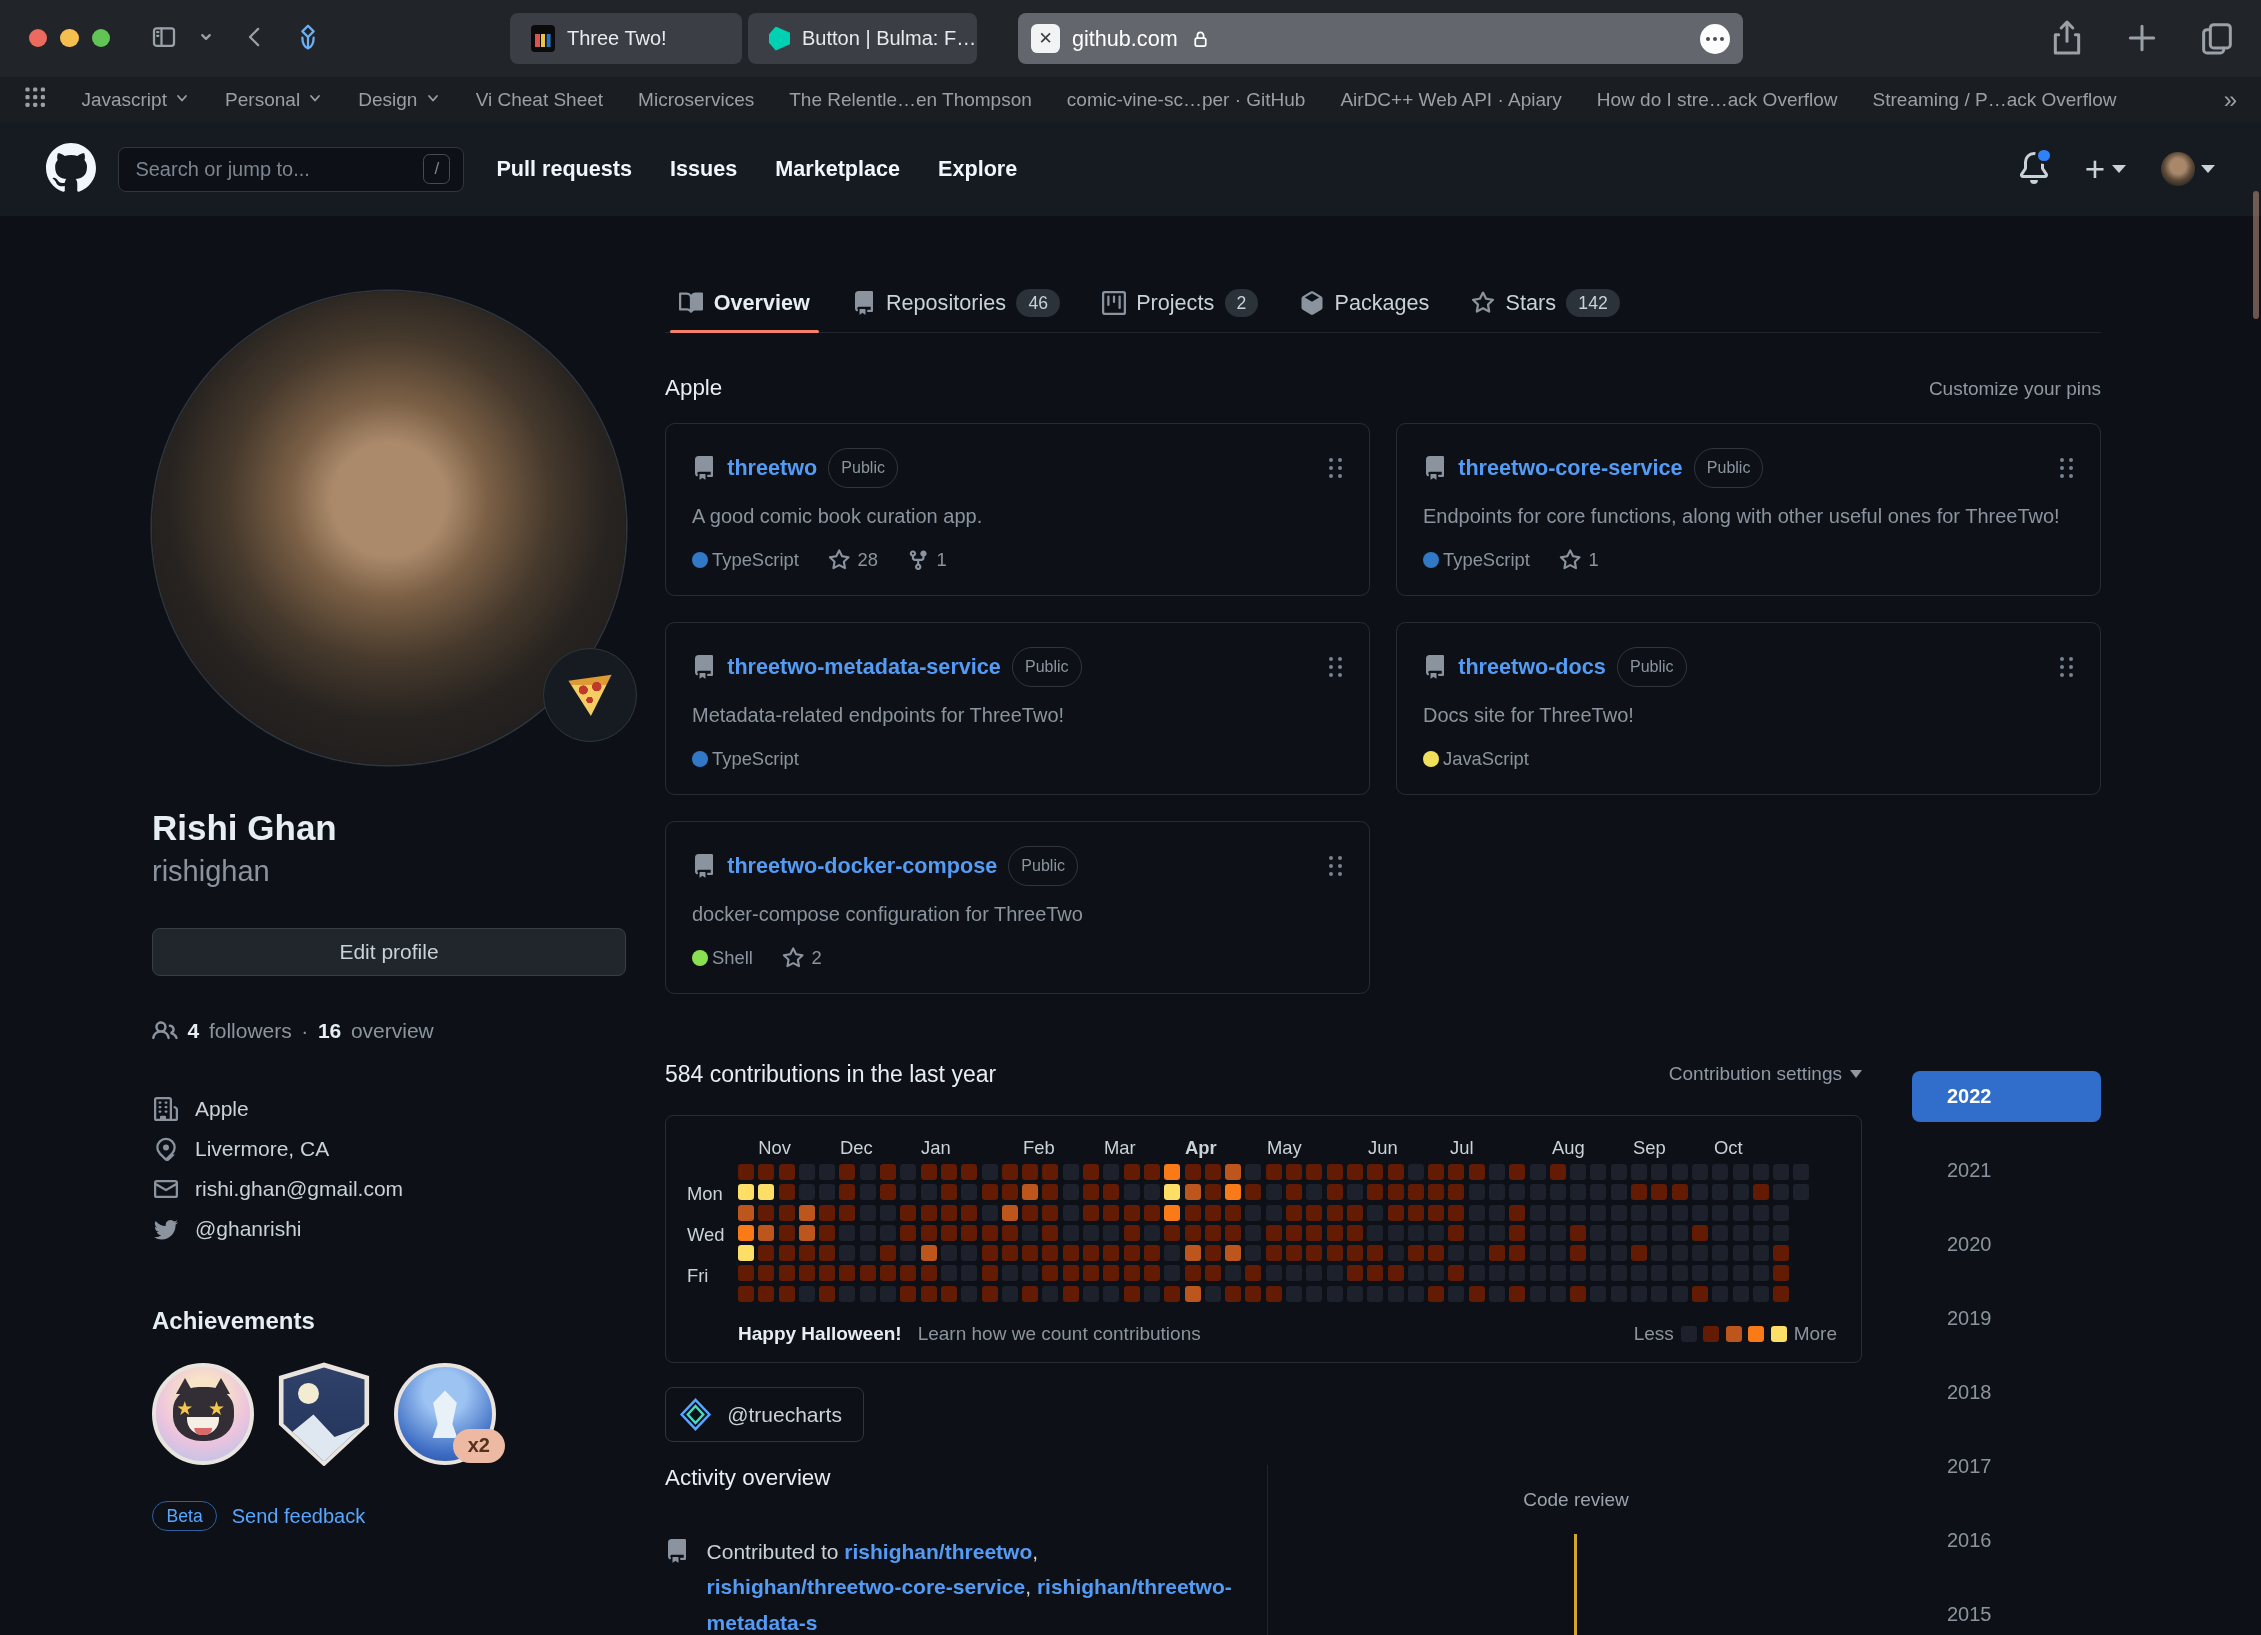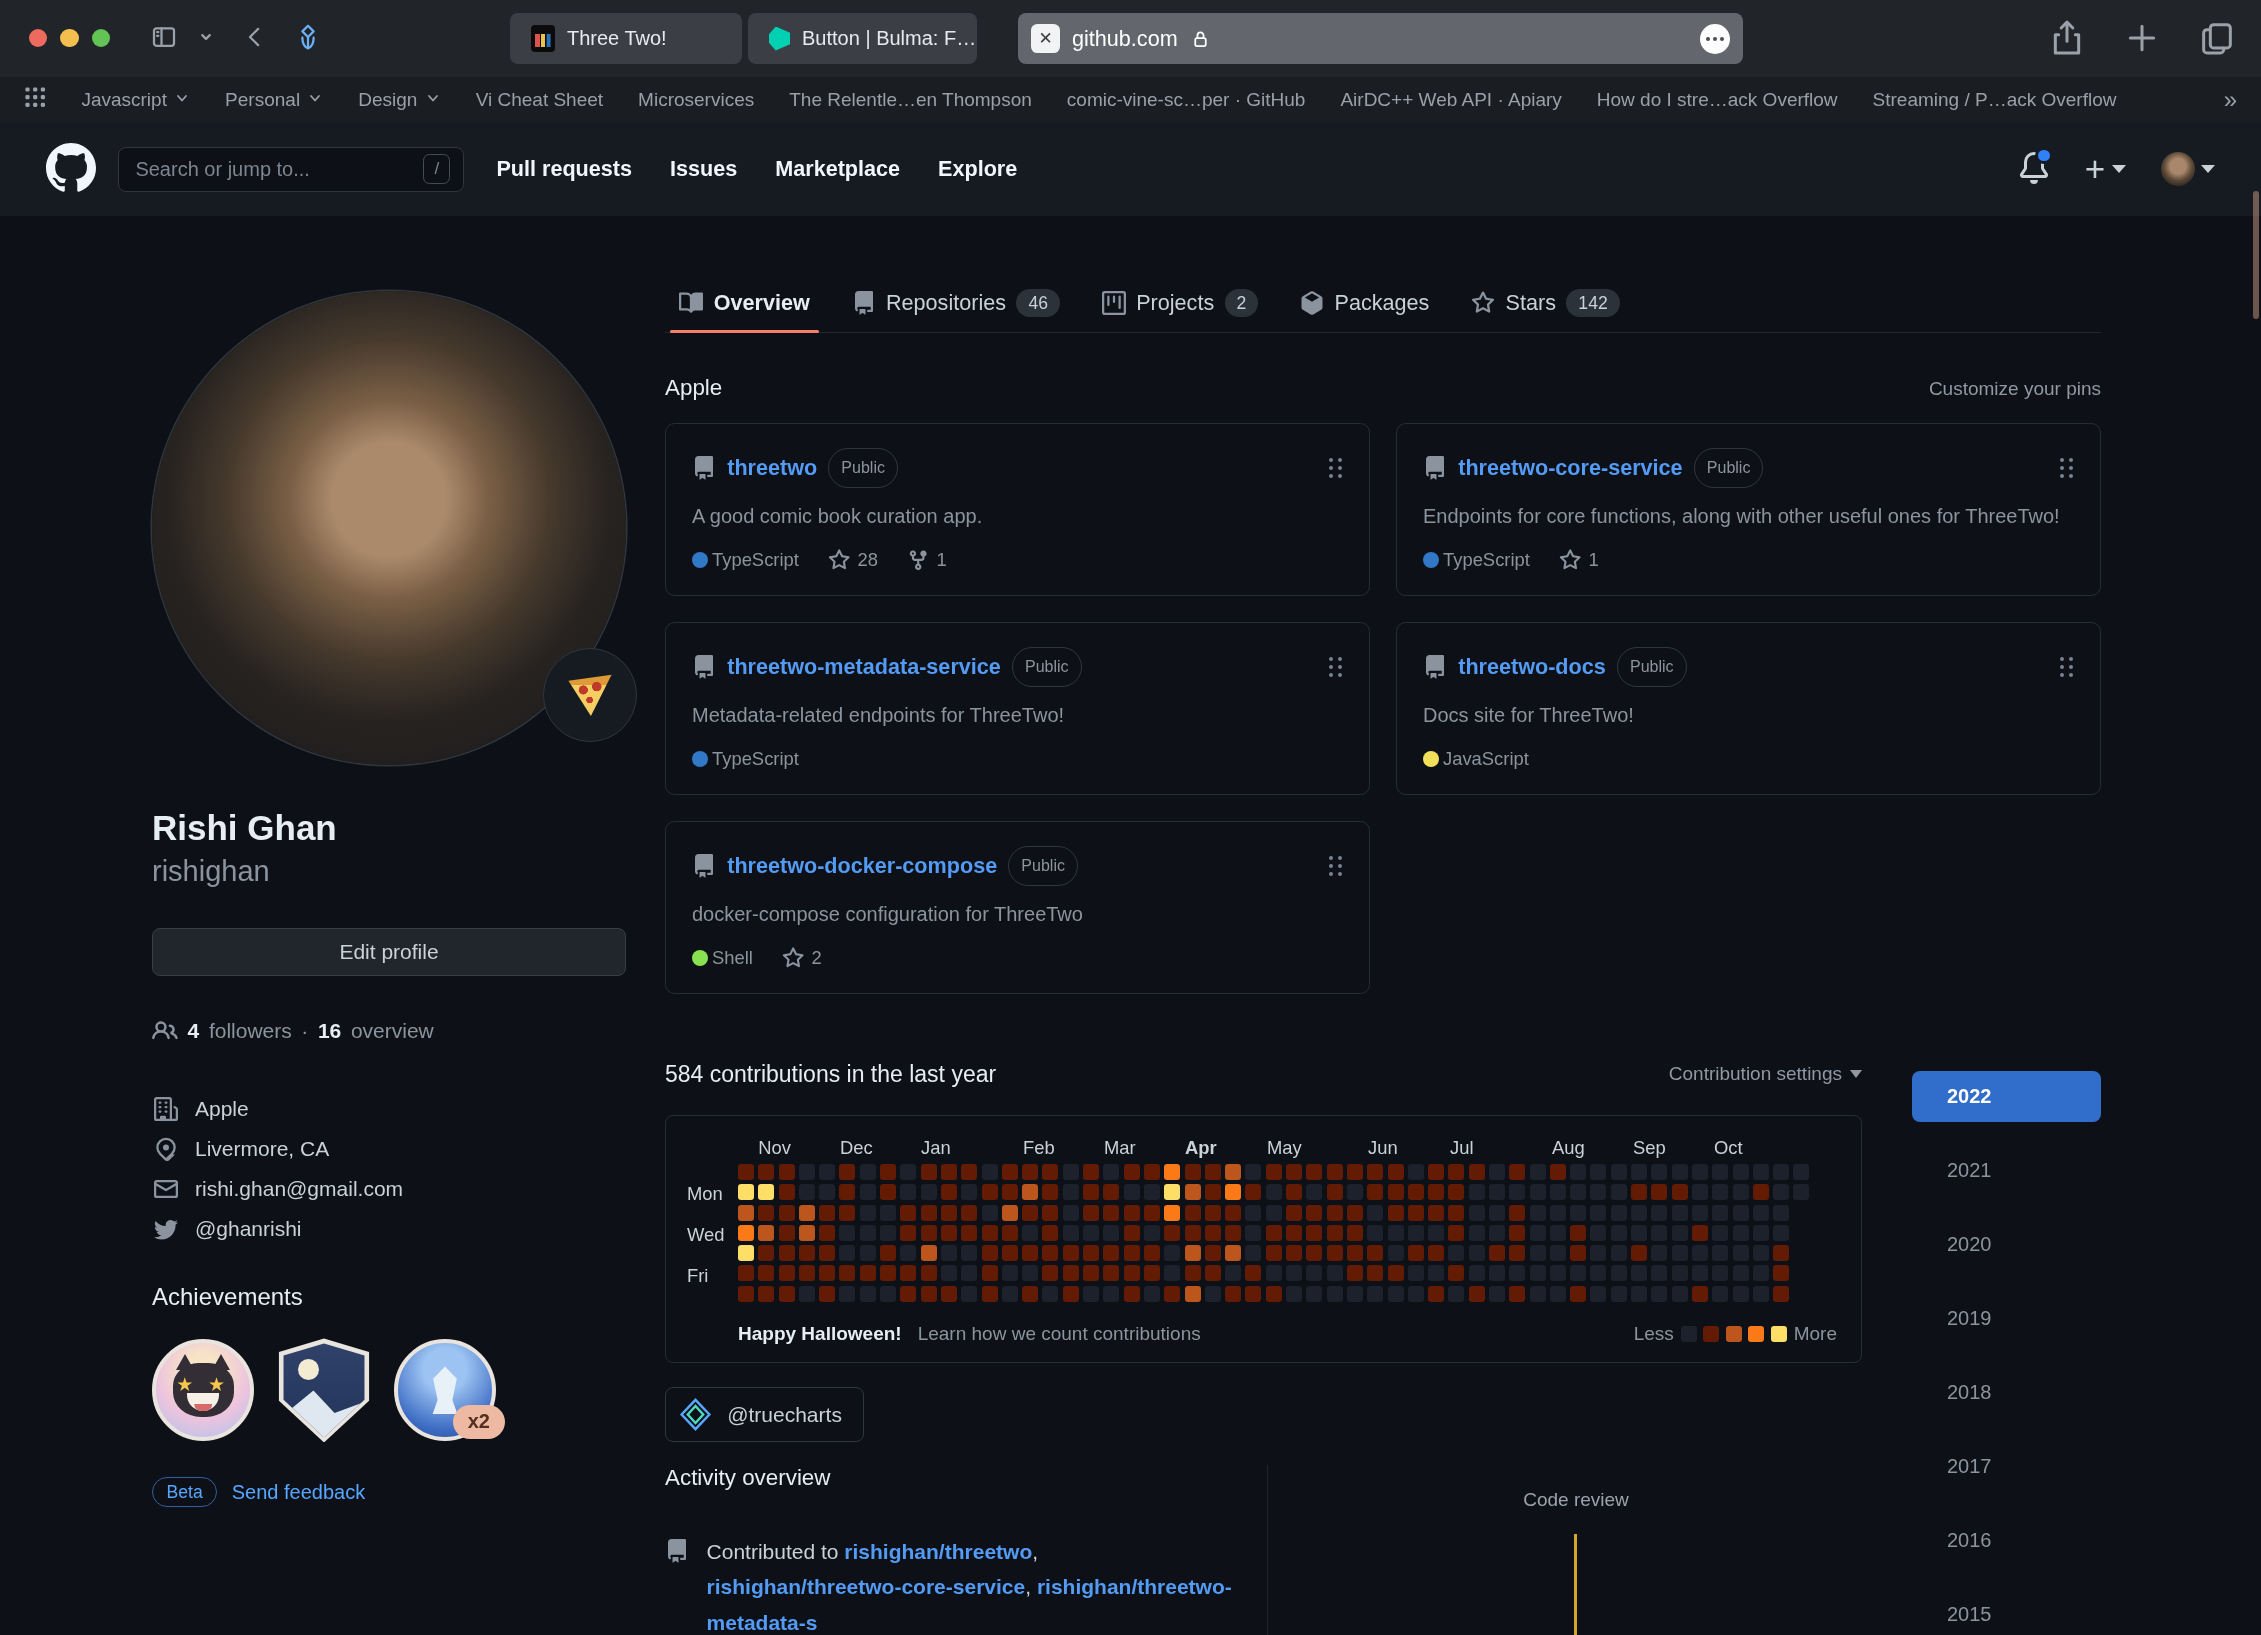--- a/index.html
+++ b/index.html
@@ -62,21 +62,21 @@
   .pname{margin-top:42px;font-size:35px;font-weight:600;color:#e6edf3;line-height:1.2}
   .puser{margin-top:6.4px;font-size:29px;font-weight:300;color:#8b949e}
   .editbtn{margin-top:40px;width:100%;height:48px;background:#21262d;border:0.8px solid #373e47;border-radius:8px;color:#c9d1d9;font-size:21px;font-weight:500;display:grid;place-items:center}
   .folrow{margin-top:42px;display:flex;align-items:center;gap:9.6px;font-size:21px;color:#8b949e}
   .folrow b{color:#e6edf3;font-weight:600}
   .folrow .ic svg{width:26px;height:26px;fill:#8b949e}
   .vcard{margin-top:45px;display:flex;flex-direction:column;gap:0}
   .vrow{display:flex;align-items:center;gap:16px;height:40px;font-size:21px;color:#c9d1d9}
   .vrow .ic{width:27px;display:grid;place-items:center}
   .vrow .ic svg{width:24px;height:24px;fill:#8b949e}
-  .ach-title{margin-top:34px;font-size:24px;font-weight:400;color:#e6edf3}
+  .ach-title{margin-top:58px;font-size:24px;font-weight:700;color:#e6edf3}
   .badges{margin-top:27px;display:flex;align-items:center;gap:21px}
   .badge{position:relative;width:102px;height:102px;border-radius:50%;display:grid;place-items:center;border:4px solid #e9e4de}
   .badge1{background:radial-gradient(circle at 50% 32%,#f7e3c6 0 24%,#ecc3de 58%,#a9c4ec 100%)}
   .cat{position:relative;width:61px;height:54px;background:#332d36;border-radius:42% 42% 46% 46%}
   .cat::before,.cat::after{content:"";position:absolute;top:-9.6px;width:0;height:0;border-left:9.6px solid transparent;border-right:9.6px solid transparent;border-bottom:16px solid #332d36}
   .cat::before{left:3.2px}.cat::after{right:3.2px}
   .cat .stars{position:absolute;top:9.6px;left:0;right:0;text-align:center;color:#f5c84c;font-size:19px;letter-spacing:4.8px}
   .cat .mouth{position:absolute;left:50%;bottom:6.4px;transform:translateX(-50%);width:32px;height:17.6px;background:#f6efe6;border-radius:0 0 17.6px 17.6px}
   .cat .tongue{position:absolute;left:50%;bottom:6.4px;transform:translateX(-50%);width:17.6px;height:7.2px;background:#d96a6a;border-radius:0 0 9.6px 9.6px}
   .shield-out{width:98px;height:104px;background:#e9e4de;clip-path:polygon(50% 0%,96% 13%,96% 60%,50% 100%,4% 60%,4% 13%);display:grid;place-items:center}

